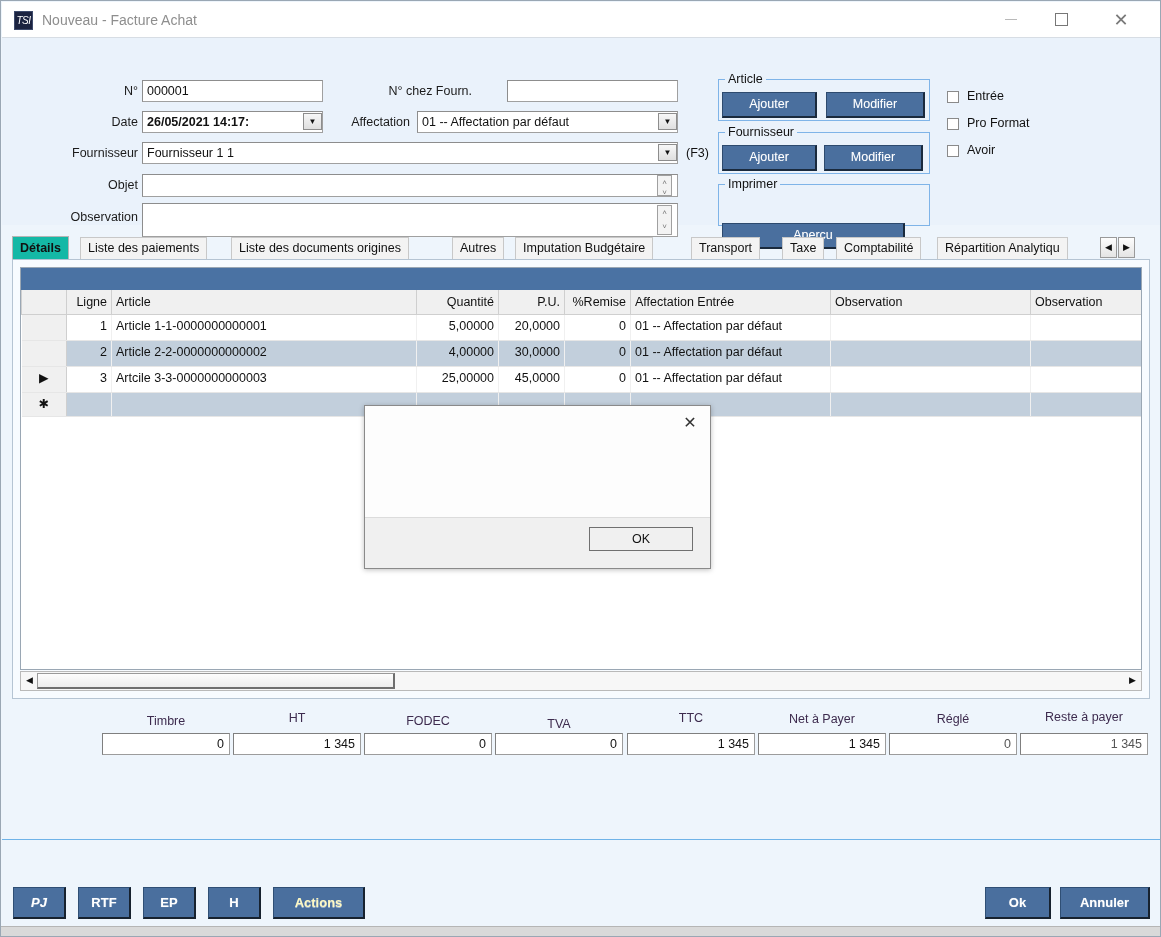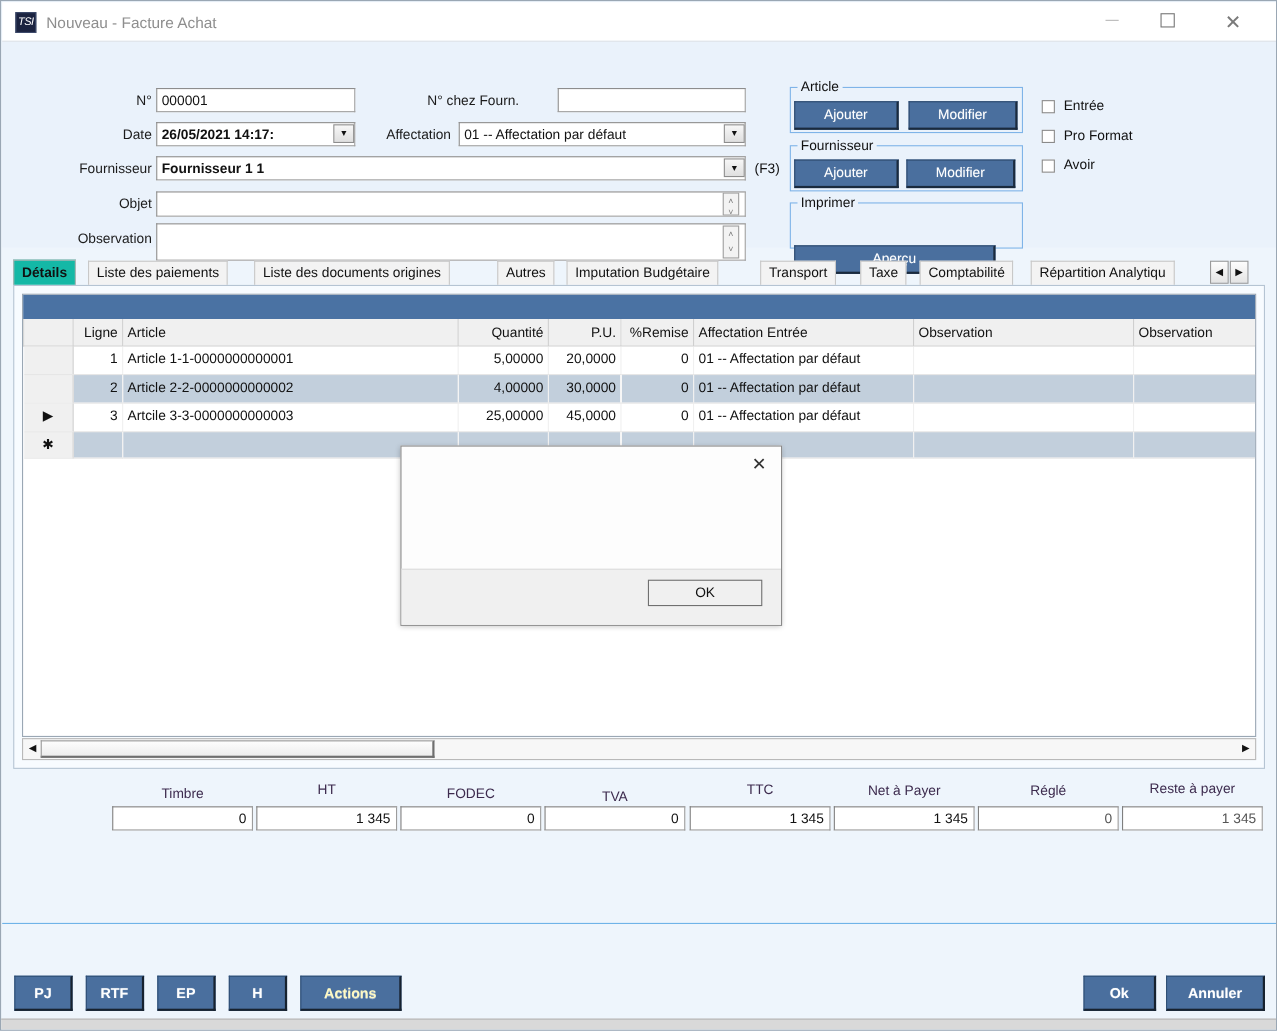--- a/index.html
+++ b/index.html
@@ -253,21 +253,21 @@
 
     <div class="lbl" style="left:40px; top:77px; width:96px;">Date</div>
     <div class="fld bold" style="left:140px; top:73px; width:181px; height:22px;">26/05/2021 14:17:</div>
     <div class="combo-arrow" style="left:301px; top:75px;">▼</div>
 
     <div class="lbl" style="left:326px; top:77px; width:82px;">Affectation</div>
     <div class="fld" style="left:415px; top:73px; width:261px; height:22px;">01 -- Affectation par défaut</div>
     <div class="combo-arrow" style="left:656px; top:75px;">▼</div>
 
     <div class="lbl" style="left:22px; top:108px; width:114px;">Fournisseur</div>
-    <div class="fld" style="left:140px; top:104px; width:536px; height:22px;font-weight:bold;">Fournisseur 1 1</div>
+    <div class="fld" style="left:140px; top:104px; width:536px; height:22px;">Fournisseur 1 1</div>
     <div class="combo-arrow" style="left:656px; top:106px;">▼</div>
     <div class="f3" style="left:684px; top:108px;">(F3)</div>
 
     <div class="lbl" style="left:40px; top:140px; width:96px;">Objet</div>
     <div class="fld" style="left:140px; top:136px; width:536px; height:23px;"></div>
     <div class="spin" style="left:655px; top:137px; height:21px;">
         <i>˄</i>
         <i>˅</i>
       </div>
 
@@ -429,21 +429,21 @@
     <div class="totlbl" style="left:888px; top:711px; width:128px;">Réglé</div>
     <div class="totfld ro" style="left:888px; top:732px; width:128px;">0</div>
 
     <div class="totlbl" style="left:1019px; top:709px; width:128px;">Reste à payer</div>
     <div class="totfld ro" style="left:1019px; top:732px; width:128px;">1 345</div>
   </div>
 
   <div class="hrline" style="top:838px;"></div>
 
   <div>
-    <div class="footbtn" style="left:12px;  top:886px; width:53px;">PJ</div>
+    <div class="footbtn" style="left:12px;  top:886px; width:53px;font-style:italic;">PJ</div>
     <div class="footbtn" style="left:77px;  top:886px; width:53px;">RTF</div>
     <div class="footbtn" style="left:142px; top:886px; width:53px;">EP</div>
     <div class="footbtn" style="left:207px; top:886px; width:53px;">H</div>
     <div class="footbtn dis" style="left:272px; top:886px; width:92px;">Actions</div>
 
     <div class="footbtn" style="left:984px;  top:886px; width:66px;">Ok</div>
     <div class="footbtn" style="left:1059px; top:886px; width:90px;">Annuler</div>
   </div>
 
   <div class="modal">

